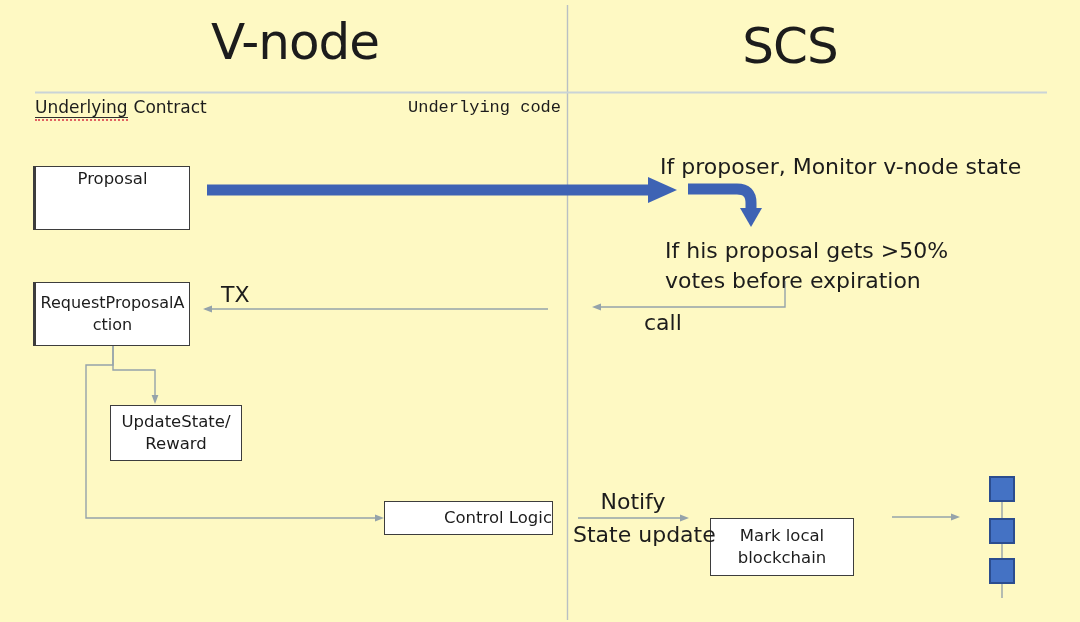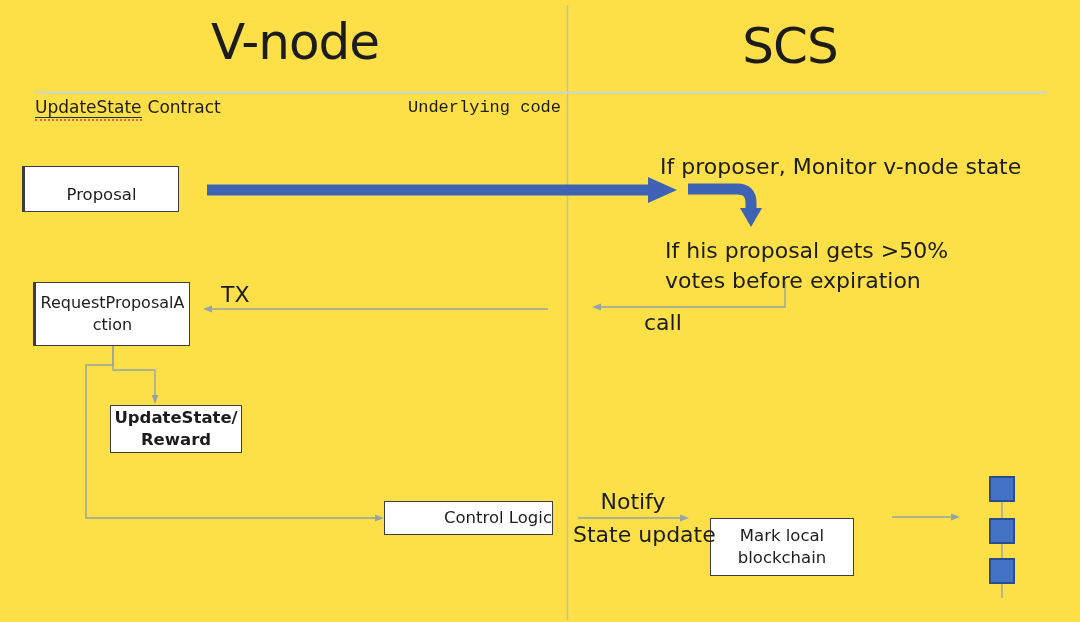--- a/index.html
+++ b/index.html
@@ -1,18 +1,18 @@
 <!DOCTYPE html>
 <html><head>
 <meta charset="utf-8">
 <style>
   html,body { margin:0; padding:0; background:#ffffff; }
   .canvas {
     position:relative; width:1080px; height:622px; overflow:hidden;
-    background:#fde047; color:#1c1c1c;
+    background:#fef9c3; color:#1c1c1c;
     font-family:"DejaVu Sans","Liberation Sans",sans-serif;
   }
   .abs { position:absolute; }
   .title { font-size:50px; letter-spacing:-1px; text-align:center; white-space:nowrap; }
   .sub { font-size:17px; white-space:nowrap; }
   .note { font-size:22px; white-space:nowrap; }
   .center { text-align:center; }
   .box {
     position:absolute; box-sizing:border-box; background:#ffffff;
     border:1.6px solid #3d3d3d; font-size:16.5px; line-height:1.35;
@@ -30,21 +30,21 @@
 </style>
 </head>
 <body>
 
 <div class="canvas">
 
   <div class="abs title" style="left:150px; top:13px; width:290px;">V-node</div>
   <div class="abs title" style="left:670px; top:17px; width:240px;">SCS</div>
 
   <div class="abs sub" style="left:35px; top:97px;">
-    <span class="squiggle">UpdateState</span><span style="margin-left:6px;">Contract</span>
+    <span class="squiggle">Underlying</span><span style="margin-left:6px;">Contract</span>
   </div>
   <div class="abs sub" style="left:408px; top:98px;font-family:Liberation Mono, monospace;">Underlying code</div>
 
   <svg class="svg-overlay" width="1080" height="622" viewBox="0 0 1080 622">
 
     <line x1="567.5" y1="5" x2="567.5" y2="620" stroke="#b9c0c3" stroke-width="1.4"></line>
     <line x1="35" y1="92.5" x2="1047" y2="92.5" stroke="#cad4d7" stroke-width="2"></line>
 
     <g>
       <rect x="207" y="184.5" width="443" height="11" fill="#3e63b4"></rect>
@@ -85,30 +85,30 @@
       <line x1="892" y1="517" x2="952" y2="517" stroke="#95a3aa" stroke-width="1.4"></line>
       <polygon points="951,513.6 951,520.4 960,517" fill="#95a3aa"></polygon>
     </g>
 
     <line x1="1002" y1="500" x2="1002" y2="598" stroke="#95a3aa" stroke-width="1.4"></line>
     <rect x="990" y="477" width="24" height="24" stroke-width="2" fill="#4472c4" stroke="#2b4d8f"></rect>
     <rect x="990" y="519" width="24" height="24" stroke-width="2" fill="#4472c4" stroke="#2b4d8f"></rect>
     <rect x="990" y="559" width="24" height="24" stroke-width="2" fill="#4472c4" stroke="#2b4d8f"></rect>
   </svg>
 
-  <div class="box shadow-left" style="left:22px; top:166px; width:157px; height:46px; justify-content:flex-start; padding-top:17px;">
+  <div class="box shadow-left" style="left:33px; top:166px; width:157px; height:64px; justify-content:flex-start; padding-top:1px;">
     <span class="bline">Proposal</span>
   </div>
 
   <div class="box shadow-left" style="left:33px; top:282px; width:157px; height:64px; font-size:16px; line-height:1.4;">
     <span class="bline">RequestProposalA</span>
     <span class="bline">ction</span>
   </div>
 
-  <div class="box" style="left:110px; top:405px; width:132px; height:48px;font-weight:bold;">
+  <div class="box" style="left:110px; top:405px; width:132px; height:56px;">
     <span class="bline">UpdateState/</span>
     <span class="bline">Reward</span>
   </div>
 
   <div class="box" style="left:384px; top:501px; width:169px; height:34px; flex-direction:row; justify-content:flex-end; padding-left:9px;">
     <span class="bline">Control Logic</span>
   </div>
 
   <div class="box" style="left:710px; top:518px; width:144px; height:58px;">
     <span class="bline">Mark local</span>

